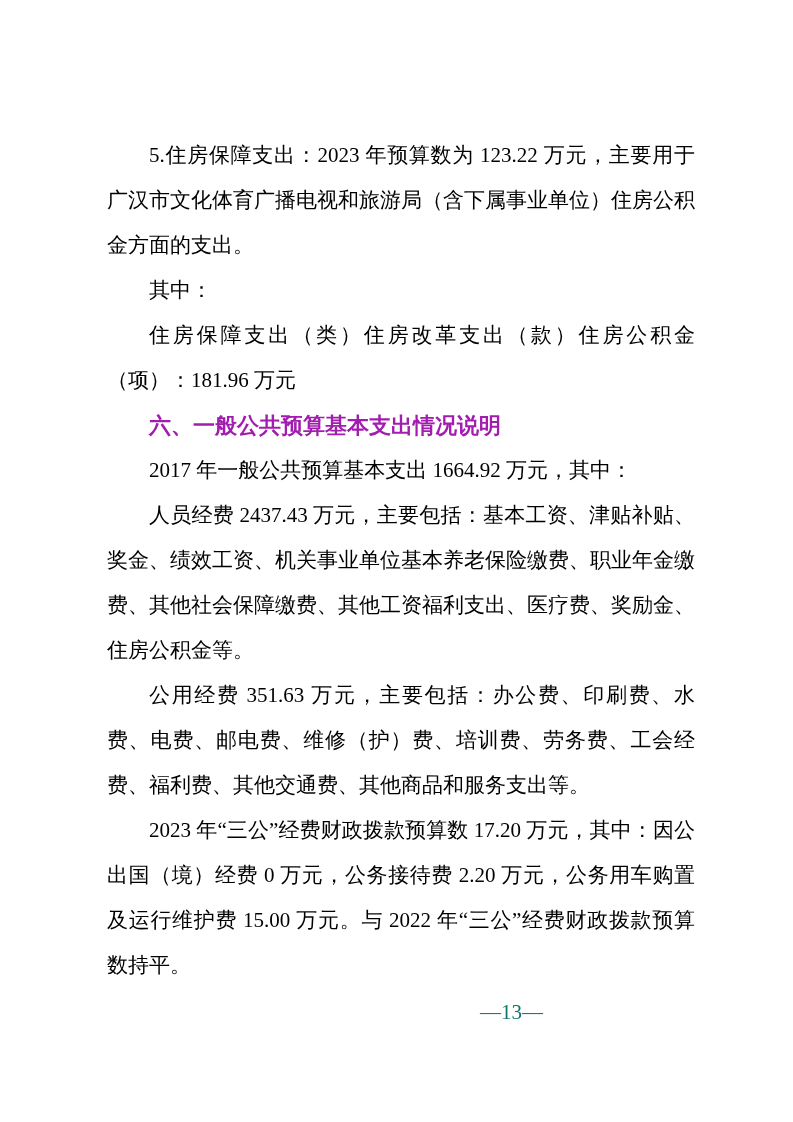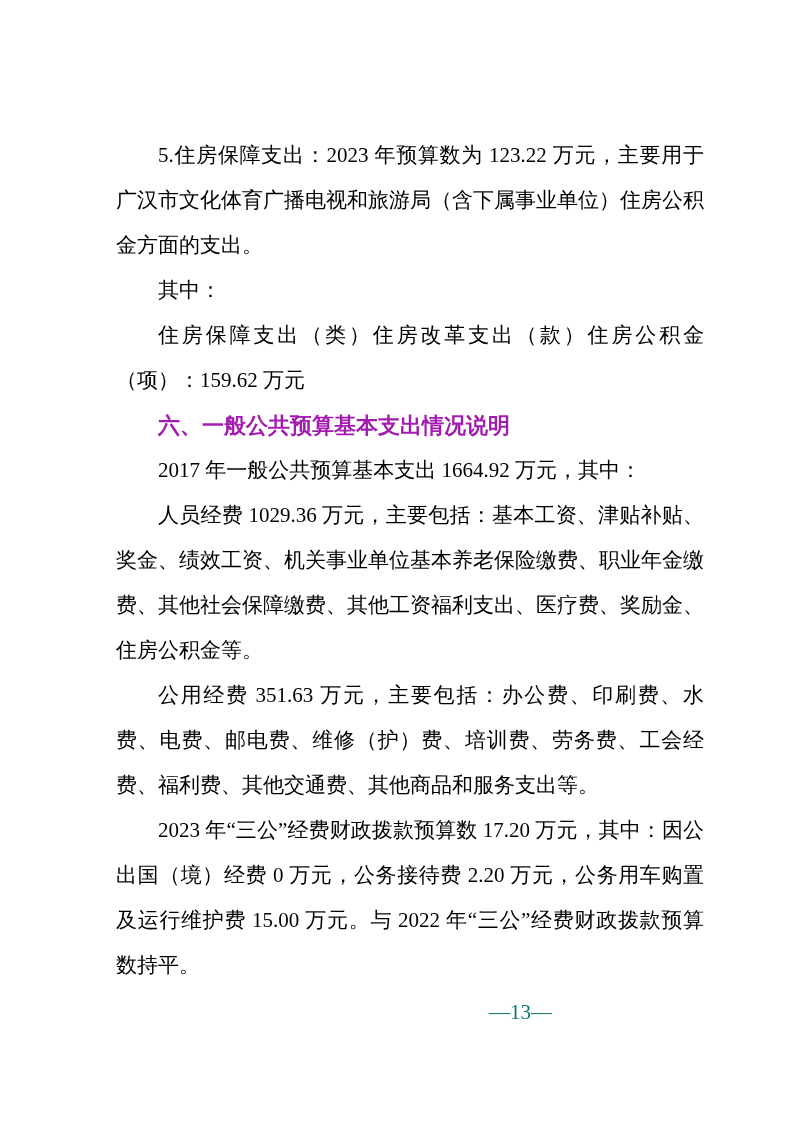--- a/index.html
+++ b/index.html
@@ -8,21 +8,21 @@
   }
   body {
     width: 793px;
     height: 1122px;
     background: #ffffff;
     position: relative;
     overflow: hidden;
   }
   .page {
     position: absolute;
-    left: 13px;
+    left: 4px;
     top: 0;
     width: 642px;
     height: 1122px;
     background: #ffffff;
     color: #000000;
   }
   .content {
     position: absolute;
     left: 103px;
     top: 133px;
@@ -59,21 +59,21 @@
     color: #0f766e;
   }
 </style>
 </head>
 <body>
 
 <div class="page">
   <div class="content">
     <p class="para">5.住房保障支出：2023 年预算数为 123.22 万元，主要用于广汉市文化体育广播电视和旅游局（含下属事业单位）住房公积金方面的支出。</p>
     <p class="para">其中：</p>
-    <p class="para">住房保障支出（类）住房改革支出（款）住房公积金（项）：159.62 万元</p>
+    <p class="para">住房保障支出（类）住房改革支出（款）住房公积金（项）：181.96 万元</p>
     <h2 class="heading">六、一般公共预算基本支出情况说明</h2>
     <p class="para">2017 年一般公共预算基本支出 1664.92 万元，其中：</p>
-    <p class="para">人员经费 1029.36 万元，主要包括：基本工资、津贴补贴、奖金、绩效工资、机关事业单位基本养老保险缴费、职业年金缴费、其他社会保障缴费、其他工资福利支出、医疗费、奖励金、住房公积金等。</p>
+    <p class="para">人员经费 2437.43 万元，主要包括：基本工资、津贴补贴、奖金、绩效工资、机关事业单位基本养老保险缴费、职业年金缴费、其他社会保障缴费、其他工资福利支出、医疗费、奖励金、住房公积金等。</p>
     <p class="para">公用经费 351.63 万元，主要包括：办公费、印刷费、水费、电费、邮电费、维修（护）费、培训费、劳务费、工会经费、福利费、其他交通费、其他商品和服务支出等。</p>
     <p class="para">2023 年“三公”经费财政拨款预算数 17.20 万元，其中：因公出国（境）经费 0 万元，公务接待费 2.20 万元，公务用车购置及运行维护费 15.00 万元。与 2022 年“三公”经费财政拨款预算数持平。</p>
   </div>
   <div class="page-number">—13—</div>
 </div>
 
 </body></html>

